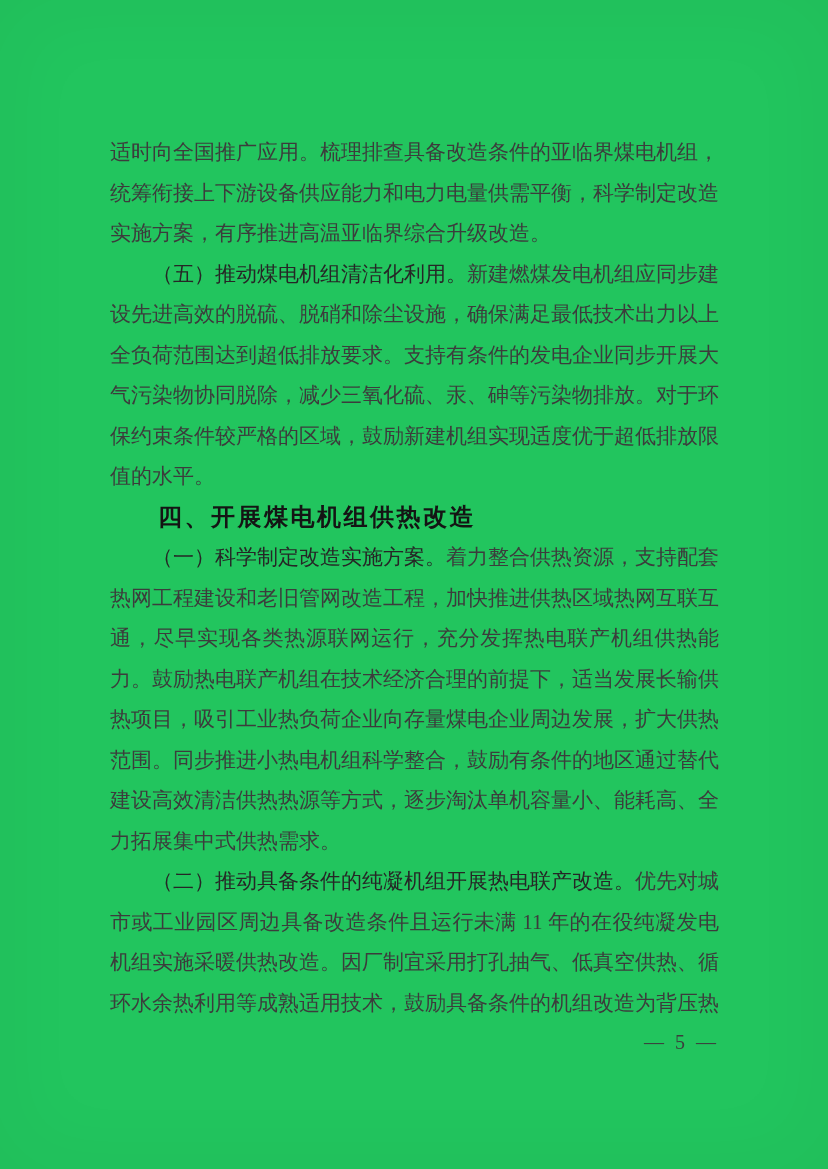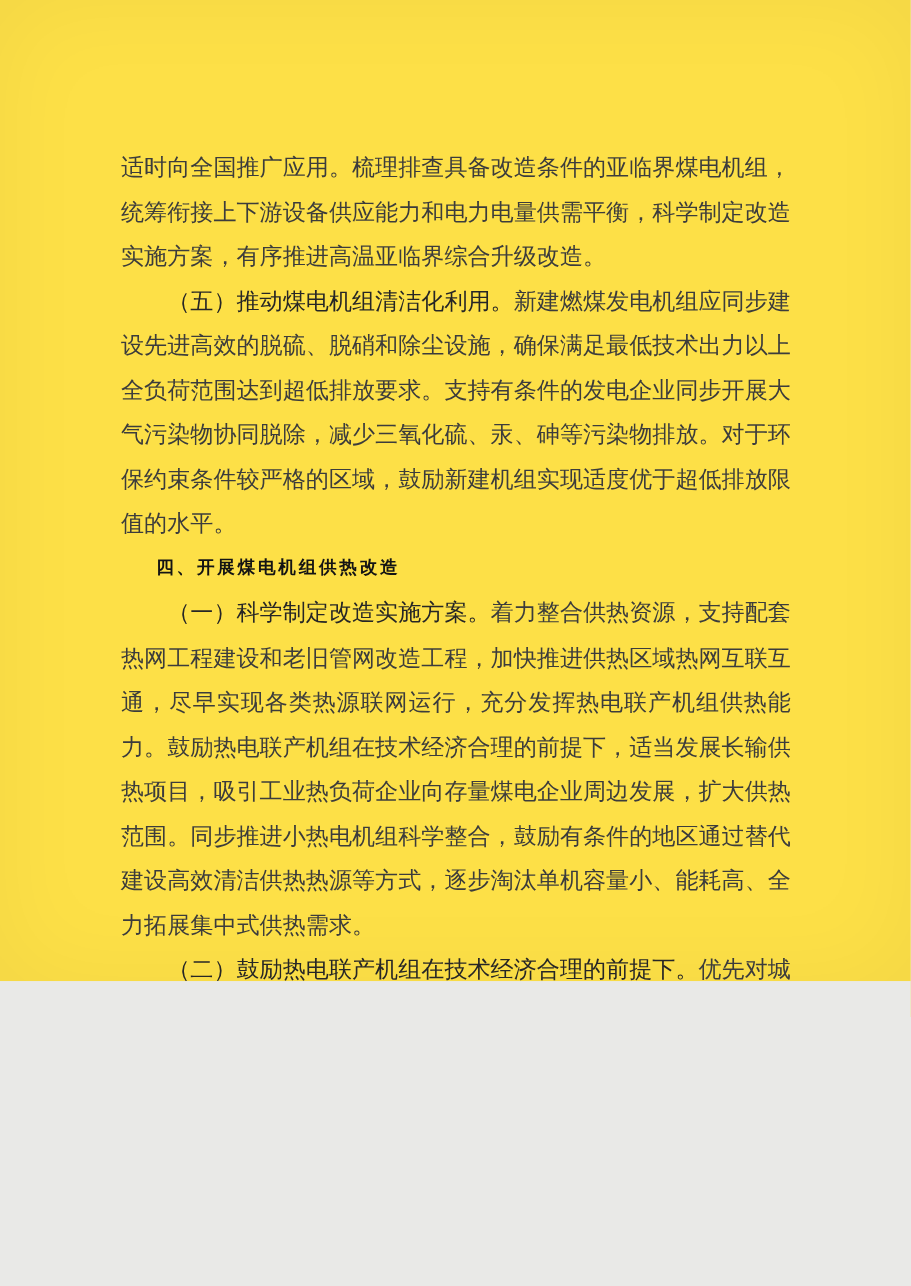--- a/index.html
+++ b/index.html
@@ -3,23 +3,23 @@
 <meta charset="utf-8">
 <style>
   html, body {
     margin: 0;
     padding: 0;
     background: #e9e9e7;
   }
   .page {
     position: relative;
     width: 828px;
-    height: 892px;
+    height: 1169px;
     margin: 0 auto;
-    background: #fde047;
+    background: #22c55e;
     box-shadow: inset 0 0 90px rgba(0,0,0,0.045);
     overflow: hidden;
     font-family: "Liberation Serif", serif;
   }
   .content {
     position: absolute;
     left: 110px;
     top: 132px;
     width: 609px;
     font-size: 21px;
@@ -36,21 +36,21 @@
   .content p.no-indent {
     text-indent: 0;
   }
   .clause-lead {
     font-weight: 400;
     color: #262626;
   }
   .section-heading {
     font-family: "Liberation Sans", sans-serif;
     font-weight: 700;
-    font-size: 16px;
+    font-size: 24px;
     letter-spacing: 2.5px;
     color: #141414;
     text-indent: 2em;
     line-height: 40.5px;
     margin: 0;
   }
   .page-footer {
     position: absolute;
     top: 1031px;
     left: 110px;
@@ -69,18 +69,18 @@
   <div class="content">
 
     <p class="no-indent"><span>适时向全国推广应用。梳理排查具备改造条件的亚临界煤电机组，统筹衔接上下游设备供应能力和电力电量供需平衡，科学制定改造实施方案，有序推进高温亚临界综合升级改造。</span></p>
 
     <p><span class="clause-lead">（五）推动煤电机组清洁化利用。</span><span>新建燃煤发电机组应同步建设先进高效的脱硫、脱硝和除尘设施，确保满足最低技术出力以上全负荷范围达到超低排放要求。支持有条件的发电企业同步开展大气污染物协同脱除，减少三氧化硫、汞、砷等污染物排放。对于环保约束条件较严格的区域，鼓励新建机组实现适度优于超低排放限值的水平。</span></p>
 
     <p class="section-heading">四、开展煤电机组供热改造</p>
 
     <p><span class="clause-lead">（一）科学制定改造实施方案。</span><span>着力整合供热资源，支持配套热网工程建设和老旧管网改造工程，加快推进供热区域热网互联互通，尽早实现各类热源联网运行，充分发挥热电联产机组供热能力。鼓励热电联产机组在技术经济合理的前提下，适当发展长输供热项目，吸引工业热负荷企业向存量煤电企业周边发展，扩大供热范围。同步推进小热电机组科学整合，鼓励有条件的地区通过替代建设高效清洁供热热源等方式，逐步淘汰单机容量小、能耗高、全力拓展集中式供热需求。</span></p>
 
-    <p><span class="clause-lead">（二）鼓励热电联产机组在技术经济合理的前提下。</span><span>优先对城市或工业园区周边具备改造条件且运行未满 11 年的在役纯凝发电机组实施采暖供热改造。因厂制宜采用打孔抽气、低真空供热、循环水余热利用等成熟适用技术，鼓励具备条件的机组改造为背压热</span></p>
+    <p><span class="clause-lead">（二）推动具备条件的纯凝机组开展热电联产改造。</span><span>优先对城市或工业园区周边具备改造条件且运行未满 11 年的在役纯凝发电机组实施采暖供热改造。因厂制宜采用打孔抽气、低真空供热、循环水余热利用等成熟适用技术，鼓励具备条件的机组改造为背压热</span></p>
 
   </div>
 
   <div class="page-footer">— 5 —</div>
 </div>
 
 </body></html>

